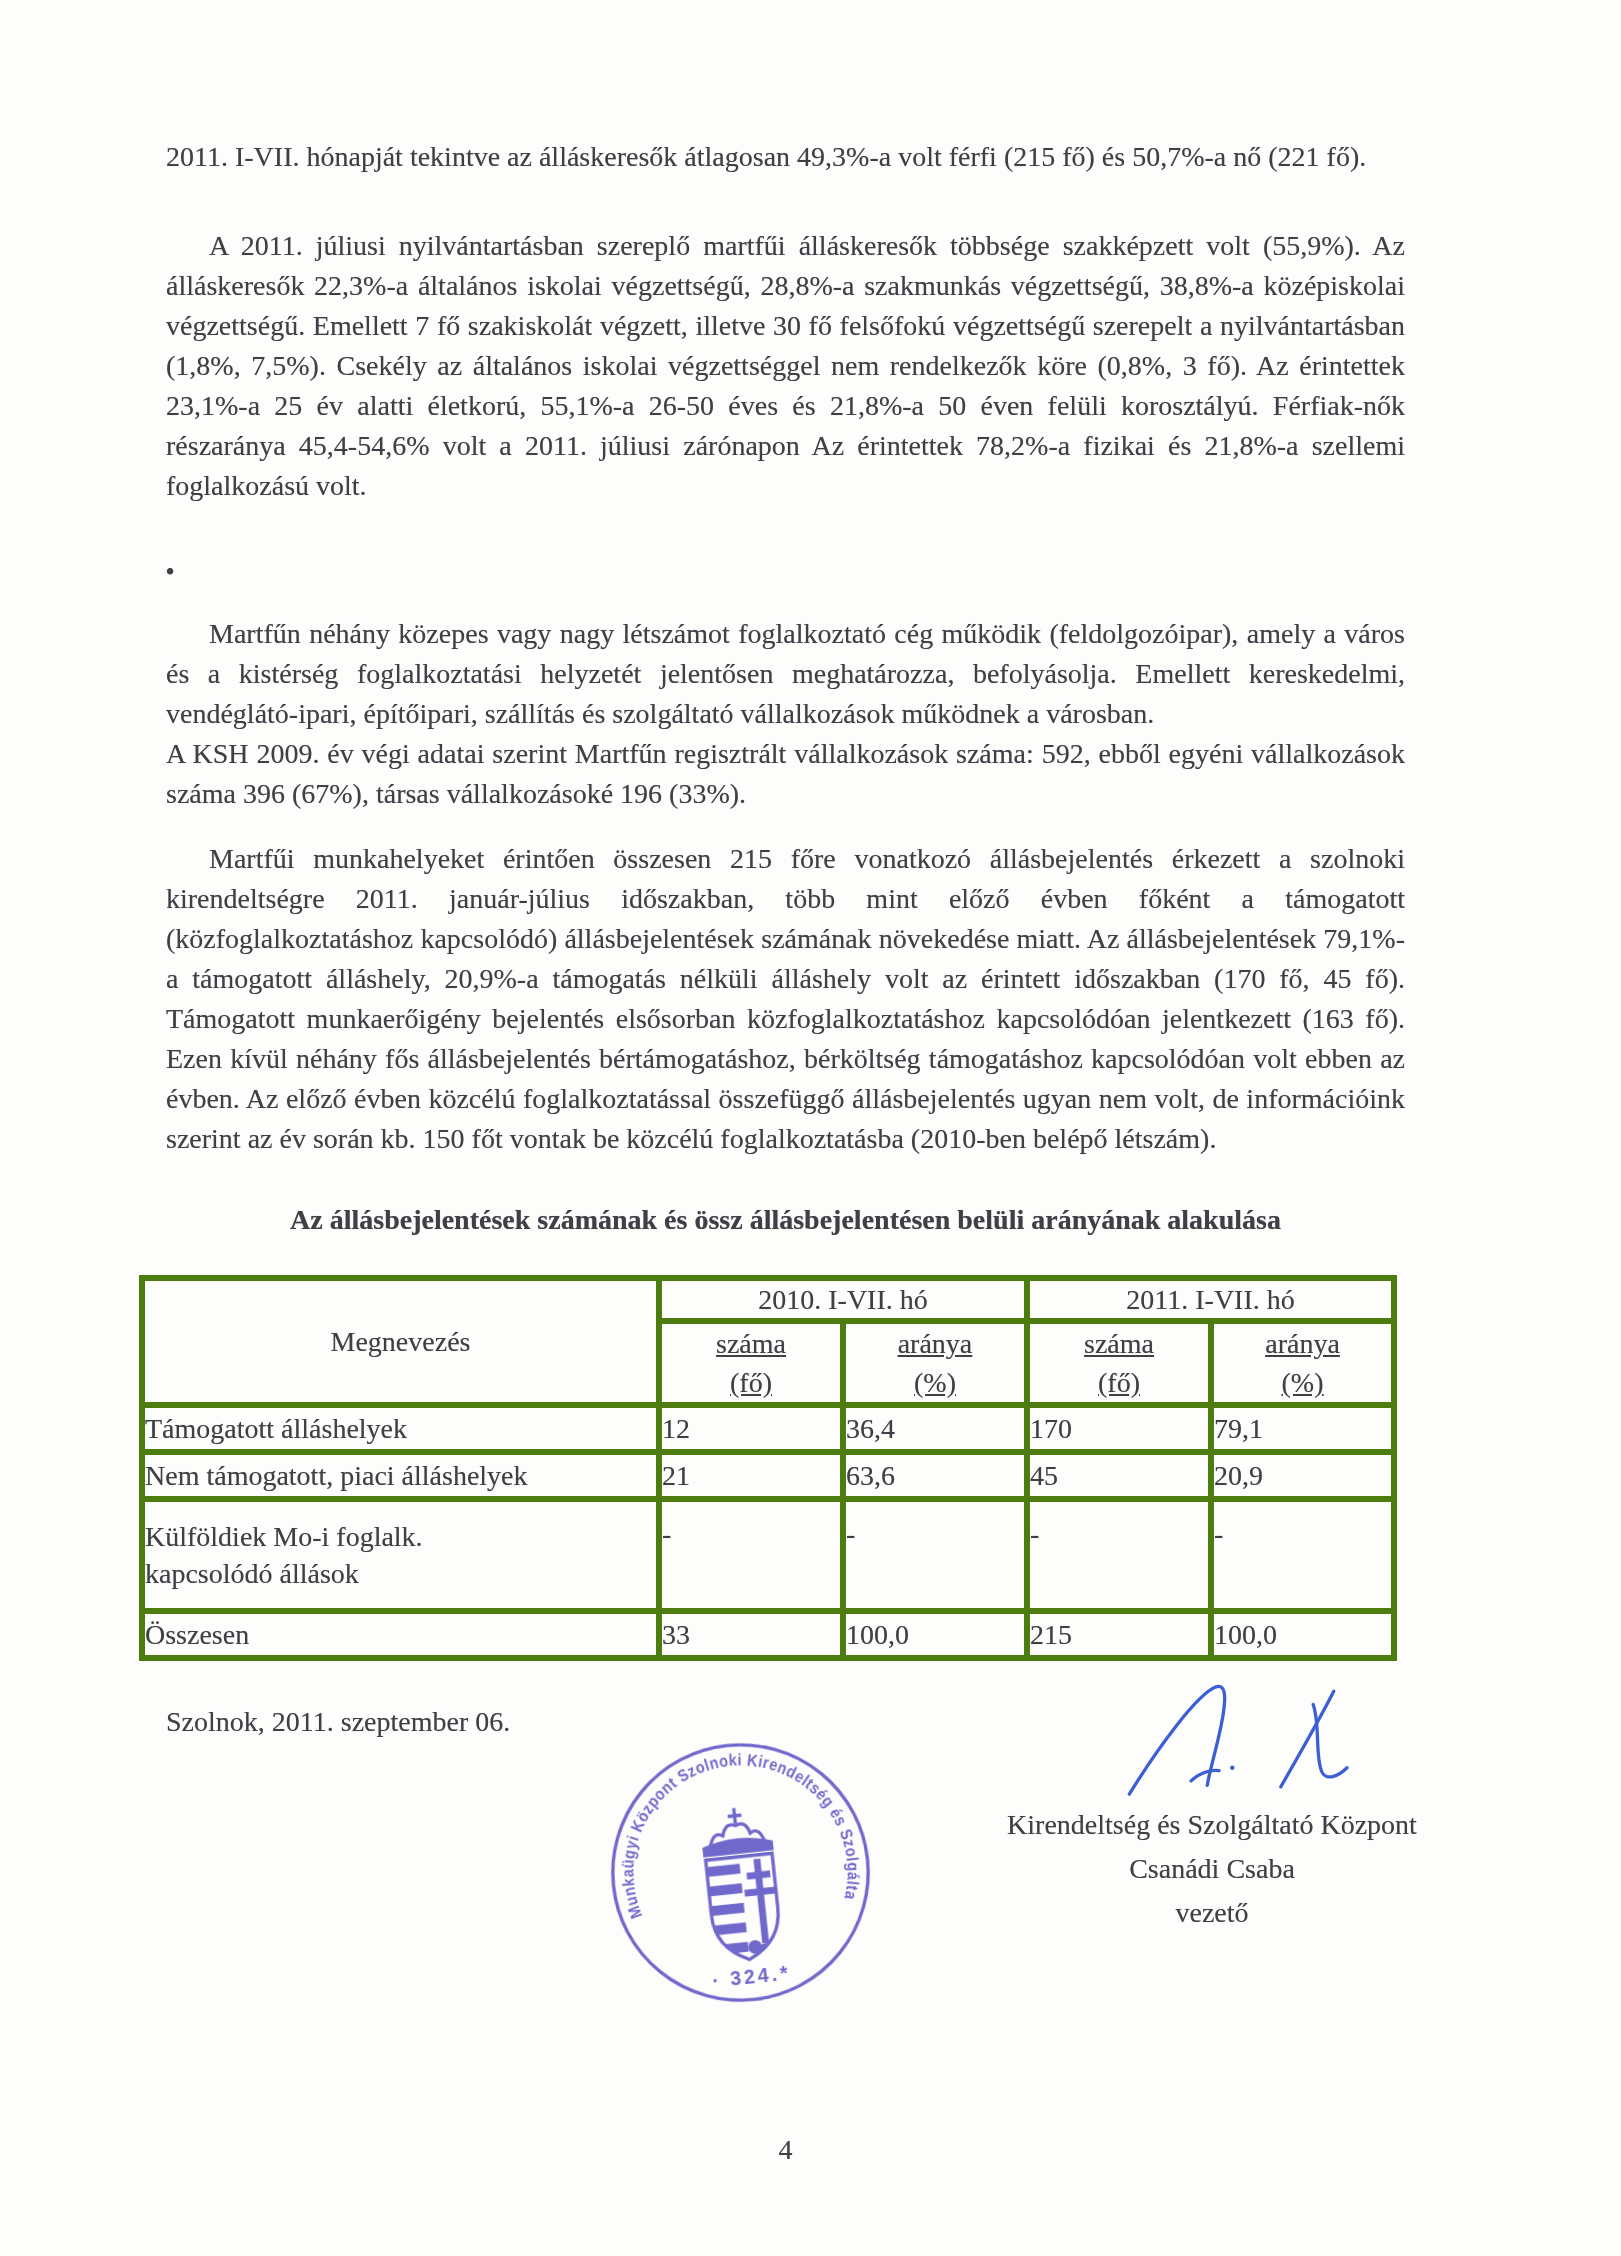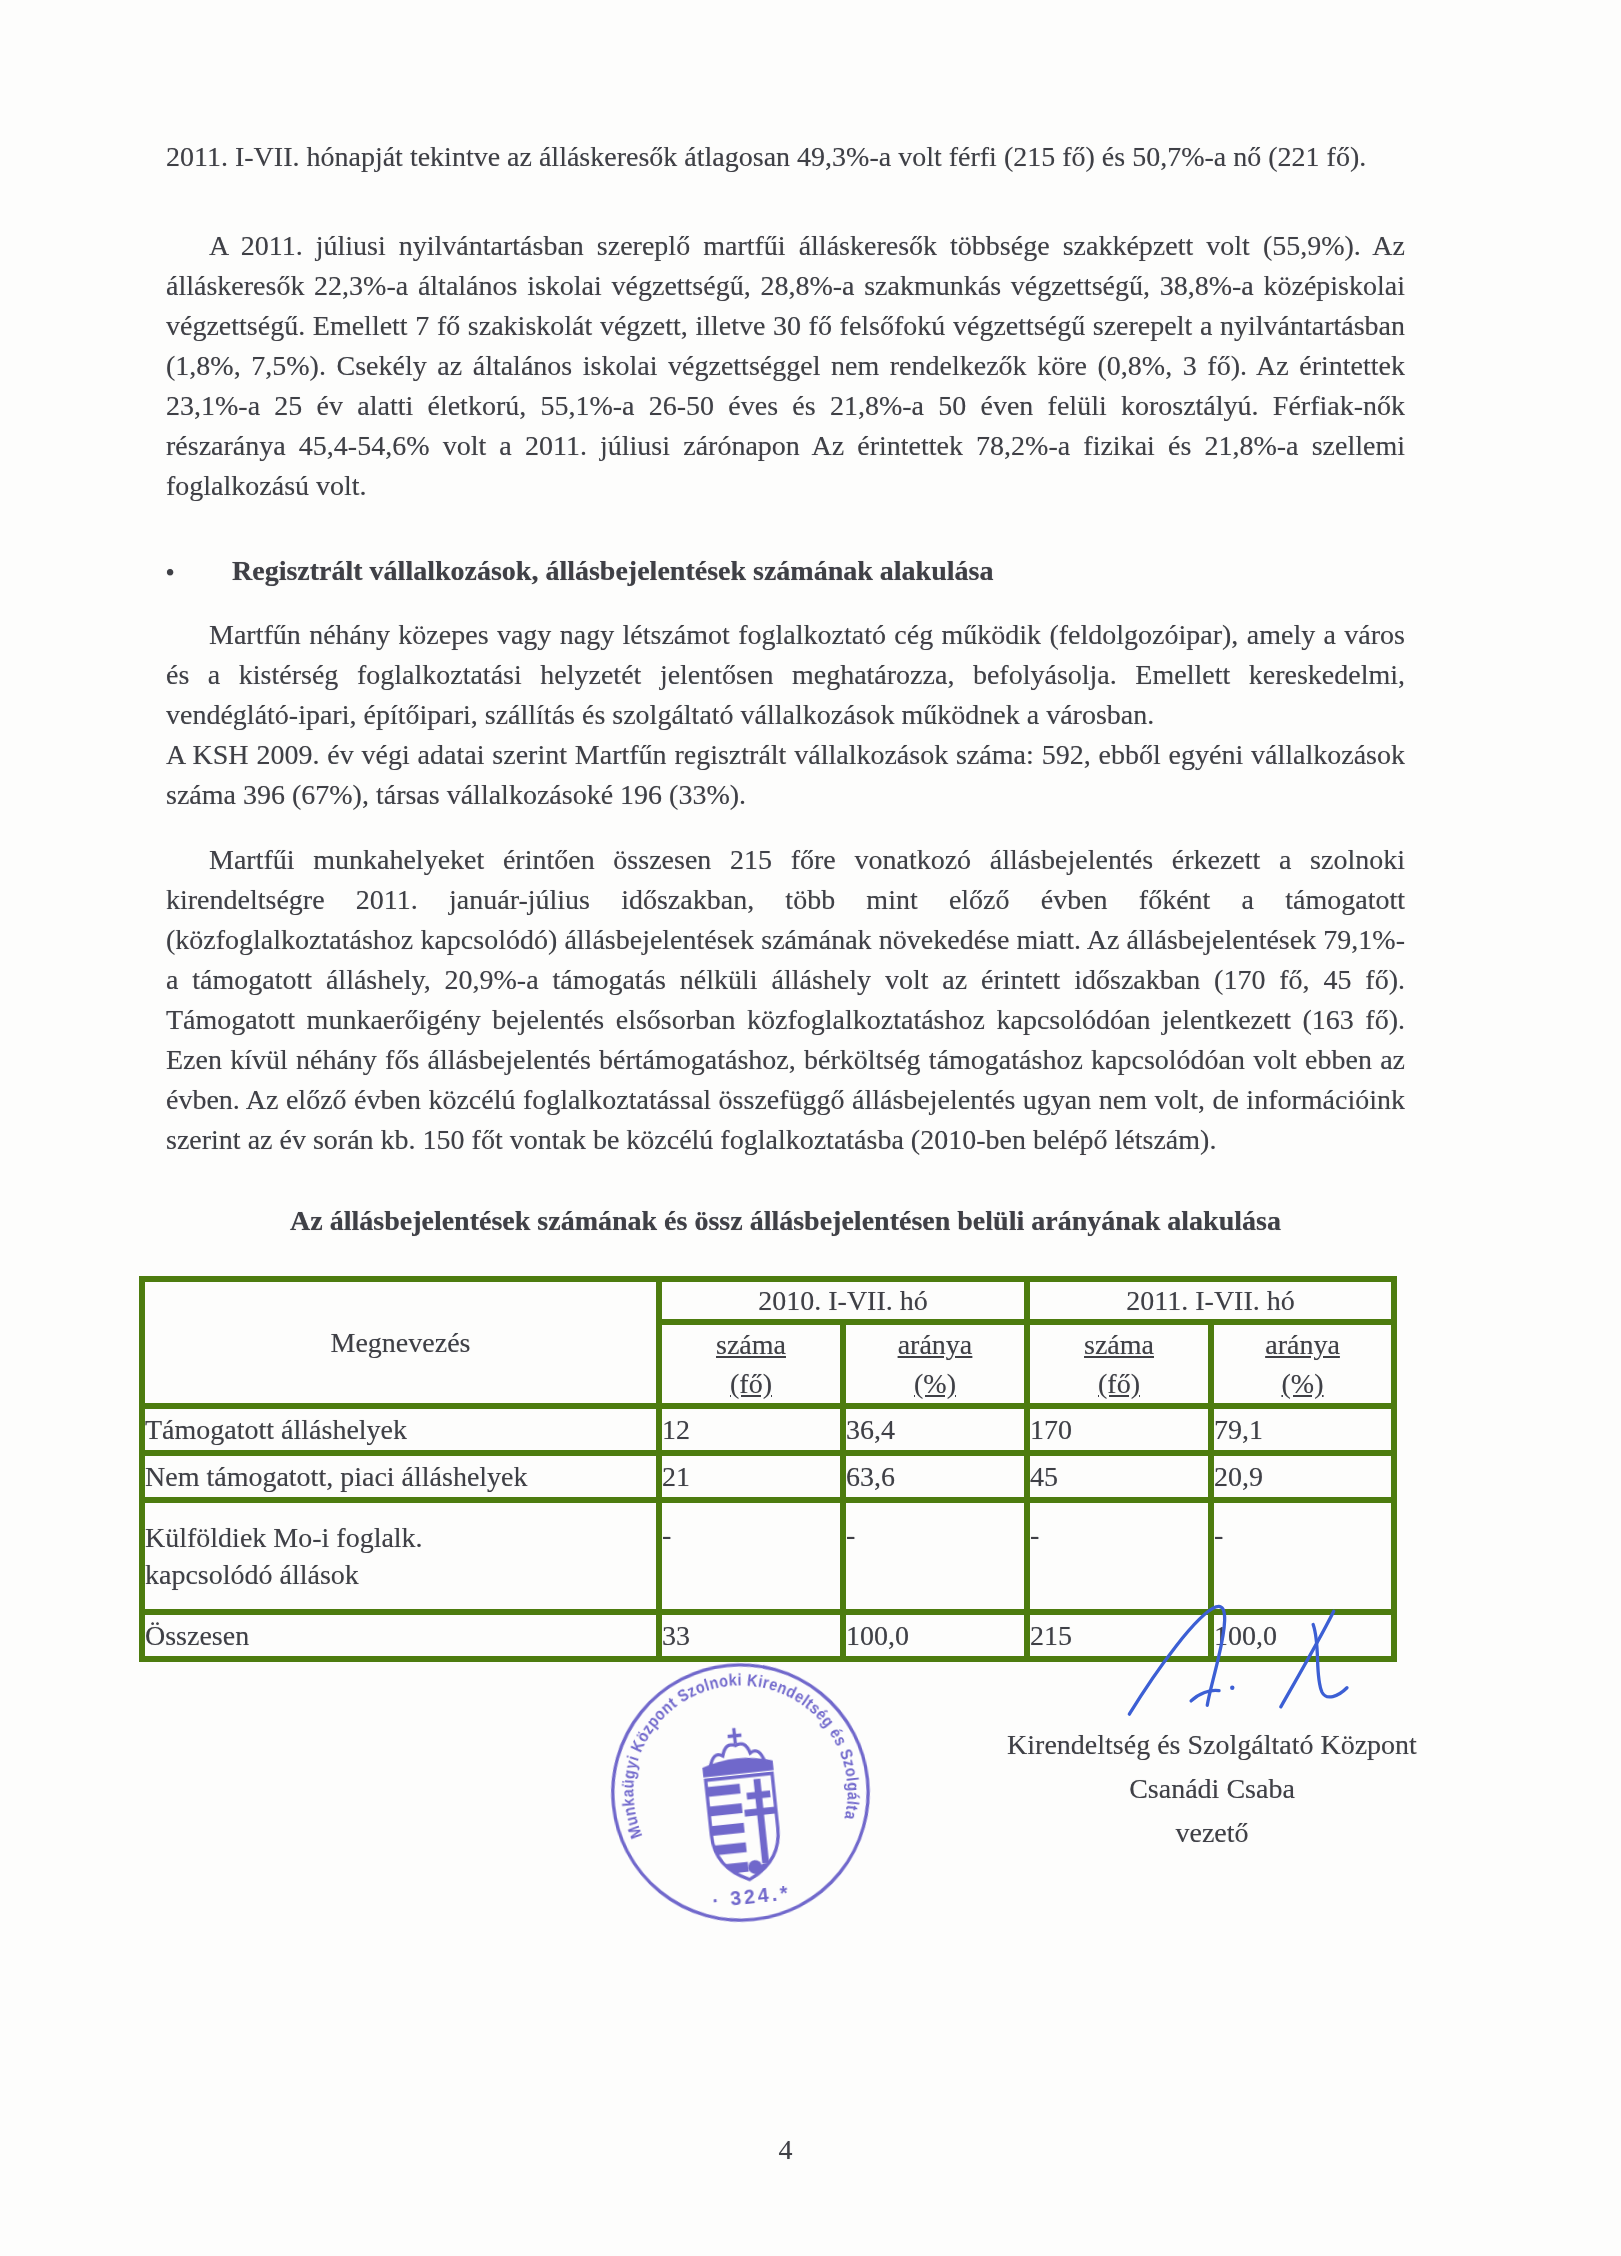--- a/index.html
+++ b/index.html
@@ -140,21 +140,20 @@
 <body>
 
 <div class="page">
 
   <p>2011. I-VII. hónapját tekintve az álláskeresők átlagosan 49,3%-a volt férfi (215 fő) és 50,7%-a nő (221 fő).</p>
 
   <p class="indent mt-p2">A 2011. júliusi nyilvántartásban szereplő martfűi álláskeresők többsége szakképzett volt (55,9%). Az álláskeresők 22,3%-a általános iskolai végzettségű, 28,8%-a szakmunkás végzettségű, 38,8%-a középiskolai végzettségű. Emellett 7 fő szakiskolát végzett, illetve 30 fő felsőfokú végzettségű szerepelt a nyilvántartásban (1,8%, 7,5%). Csekély az általános iskolai végzettséggel nem rendelkezők köre (0,8%, 3 fő). Az érintettek 23,1%-a 25 év alatti életkorú, 55,1%-a 26-50 éves és 21,8%-a 50 éven felüli korosztályú. Férfiak-nők részaránya 45,4-54,6% volt a 2011. júliusi zárónapon Az érintettek 78,2%-a fizikai és 21,8%-a szellemi foglalkozású volt.</p>
 
   <div class="heading">
     <span class="bullet">•</span>
-    <span>Regisztrált vállalkozások, állásbejelentések számának alakulása</span>
   </div>
 
   <div class="para-block">
     <p class="indent">Martfűn néhány közepes vagy nagy létszámot foglalkoztató cég működik (feldolgozóipar), amely a város és a kistérség foglalkoztatási helyzetét jelentősen meghatározza, befolyásolja. Emellett kereskedelmi, vendéglátó-ipari, építőipari, szállítás és szolgáltató vállalkozások működnek a városban.</p>
     <p>A KSH 2009. év végi adatai szerint Martfűn regisztrált vállalkozások száma: 592, ebből egyéni vállalkozások száma 396 (67%), társas vállalkozásoké 196 (33%).</p>
   </div>
 
   <p class="indent mt-p4">Martfűi munkahelyeket érintően összesen 215 főre vonatkozó állásbejelentés érkezett a szolnoki kirendeltségre 2011. január-július időszakban, több mint előző évben főként a támogatott (közfoglalkoztatáshoz kapcsolódó) állásbejelentések számának növekedése miatt. Az állásbejelentések 79,1%-a támogatott álláshely, 20,9%-a támogatás nélküli álláshely volt az érintett időszakban (170 fő, 45 fő). Támogatott munkaerőigény bejelentés elsősorban közfoglalkoztatáshoz kapcsolódóan jelentkezett (163 fő). Ezen kívül néhány fős állásbejelentés bértámogatáshoz, bérköltség támogatáshoz kapcsolódóan volt ebben az évben. Az előző évben közcélú foglalkoztatással összefüggő állásbejelentés ugyan nem volt, de információink szerint az év során kb. 150 főt vontak be közcélú foglalkoztatásba (2010-ben belépő létszám).</p>
 
   <div class="table-title">Az állásbejelentések számának és össz állásbejelentésen belüli arányának alakulása</div>
@@ -220,20 +219,21 @@
       <tr>
         <td class="lbl">Összesen</td>
         <td class="num">33</td>
         <td class="num">100,0</td>
         <td class="num">215</td>
         <td class="num">100,0</td>
       </tr>
     </tbody>
   </table>
 
+  <div class="date-line">Szolnok, 2011. szeptember 06.</div>
 
   <div class="footer-zone">
 
     <svg class="stamp" viewBox="0 0 280 280">
       <g class="stamp-ink">
         <circle class="st" cx="140" cy="140" r="130"></circle>
         <path id="ringPath" d="M 37.6,177.3 A 109,109 0 1 1 242.4,177.3" fill="none"></path>
         <text class="ring-text">
           <textPath href="#ringPath" startOffset="4" textLength="510" lengthAdjust="spacingAndGlyphs">Munkaügyi Központ Szolnoki Kirendeltség és Szolgáltató Központja</textPath>
         </text>

